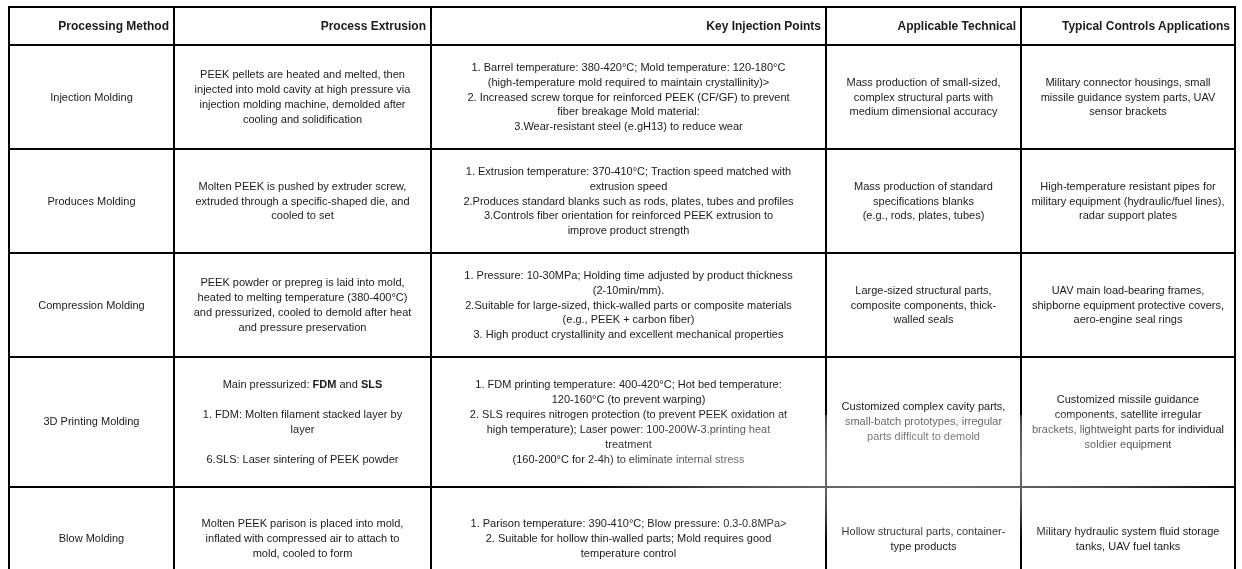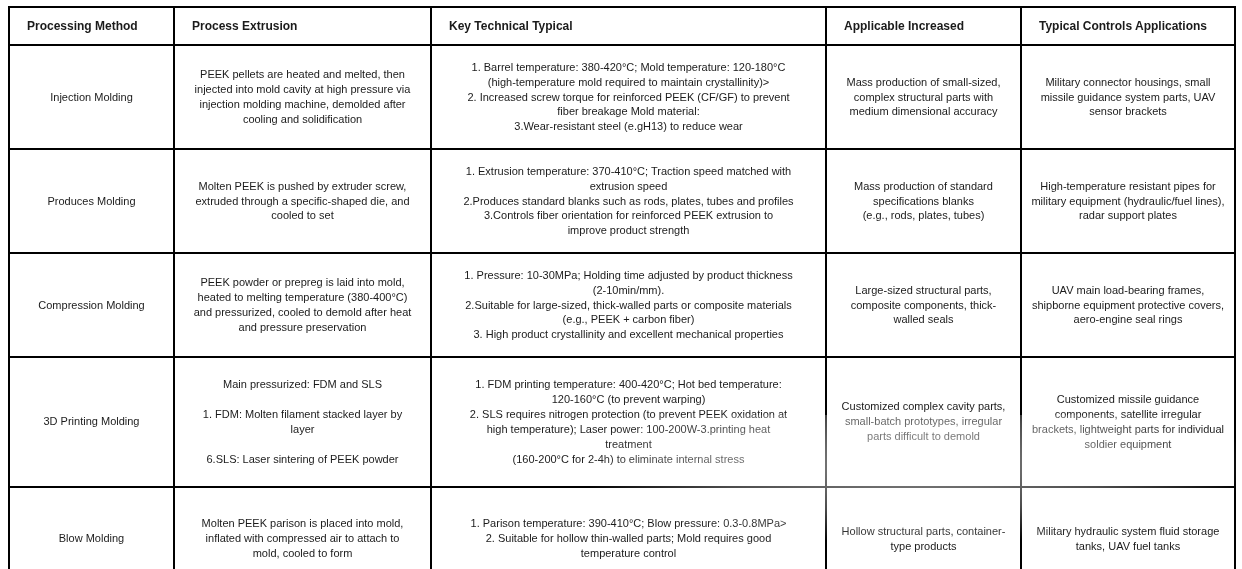--- a/index.html
+++ b/index.html
@@ -26,38 +26,38 @@
   table.peek-table th,
   table.peek-table td {
     border: 2px solid #000000;
     color: #1b1b1b;
     overflow: hidden;
   }
   table.peek-table th {
     font-size: 12px;
     font-weight: bold;
     height: 32px;
-    text-align: left;
+    text-align: right;
     vertical-align: middle;
-    padding: 2px 17px;
+    padding: 2px 4px;
   }
   table.peek-table td {
     font-size: 11px;
     line-height: 1.36;
     vertical-align: middle;
     padding: 4px 6px;
     text-align: center;
     white-space: pre-line;
   }
   table.peek-table tr.body-row { height: 104px; }
   td.cell-keypoints {
     text-align: left;
     padding-left: 7px;
   }
-  .bold-seg { font-weight: normal; text-align: right; }
+  .bold-seg { font-weight: bold; text-align: right; }
   .principle-line { white-space: pre-line; }
   
   .watermark-overlay {
     position: absolute;
     left: 590px;
     top: 415px;
     width: 648px;
     height: 125px;
     background: radial-gradient(ellipse at 50% 40%, rgba(255,255,255,0.55) 0%, rgba(255,255,255,0.30) 45%, rgba(255,255,255,0) 75%);
     pointer-events: none;
@@ -72,22 +72,22 @@
       <col style="width:165px">
       <col style="width:257px">
       <col style="width:395px">
       <col style="width:195px">
       <col style="width:214px">
     </colgroup>
     <thead>
       <tr>
         <th>Processing Method</th>
         <th>Process Extrusion</th>
-        <th>Key Technical Typical</th>
-        <th>Applicable Increased</th>
+        <th>Key Injection Points</th>
+        <th>Applicable Technical</th>
         <th>Typical Controls Applications</th>
       </tr>
     </thead>
     <tbody>
       <tr class="body-row">
         <td class="cell-method">Injection Molding</td>
         <td class="cell-principle">PEEK pellets are heated and melted, then
 injected into mold cavity at high pressure via
 injection molding machine, demolded after
 cooling and solidification</td>

